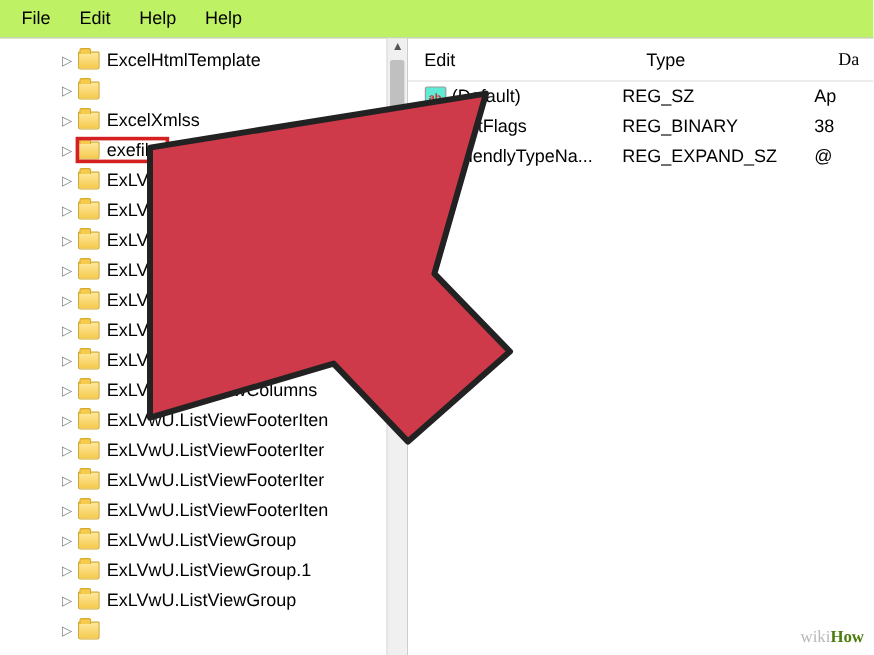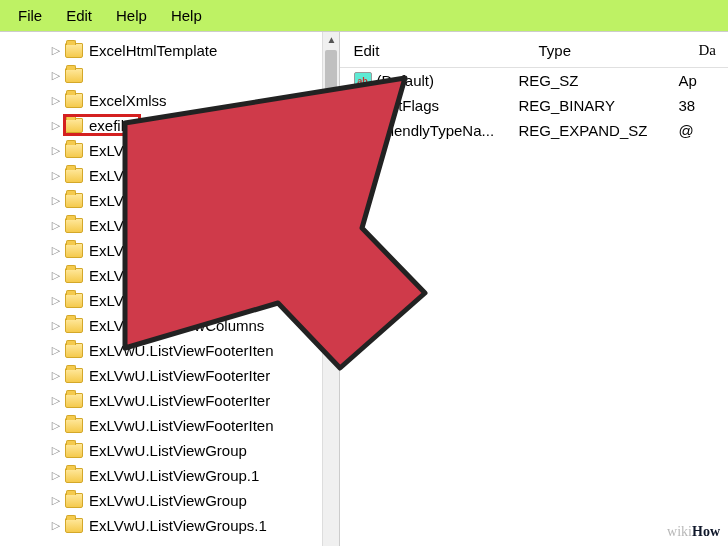--- a/index.html
+++ b/index.html
@@ -158,21 +158,21 @@
       pointer-events: none;
     }
     .watermark {
       position: absolute;
       right: 8px;
       bottom: 6px;
       color: #b8b8b8;
       font-size: 14px;
       font-family: Georgia, serif;
     }
-    .watermark b { color: #0f172a; margin-top: 40px; }
+    .watermark b { color: #4d7c0f; margin-top: 40px; }
   </style>
 </head>
 <body>
 
 <div class="menubar">
   <div class="menubar-item">File</div>
   <div class="menubar-item">Edit</div>
   <div class="menubar-item">Help</div>
   <div class="menubar-item">Help</div>
 </div>
@@ -271,21 +271,20 @@
           <span class="tree-label">ExLVwU.ListViewGroup.1</span>
         </div>
         <div class="tree-item">
           <span class="tree-expand">▷</span>
           <span class="folder-icon"></span>
           <span class="tree-label">ExLVwU.ListViewGroup</span>
         </div>
         <div class="tree-item">
           <span class="tree-expand">▷</span>
           <span class="folder-icon"></span>
-          <span class="tree-label">ExLVwU.ListViewGroups.1</span>
         </div>
       </div>
     <div class="tree-scrollbar">
       <span class="arrow-up">▲</span>
       <div class="thumb" style="top:18px;"></div>
     </div>
   </div>
 
   <div class="detail-panel">
     <div class="detail-header">

